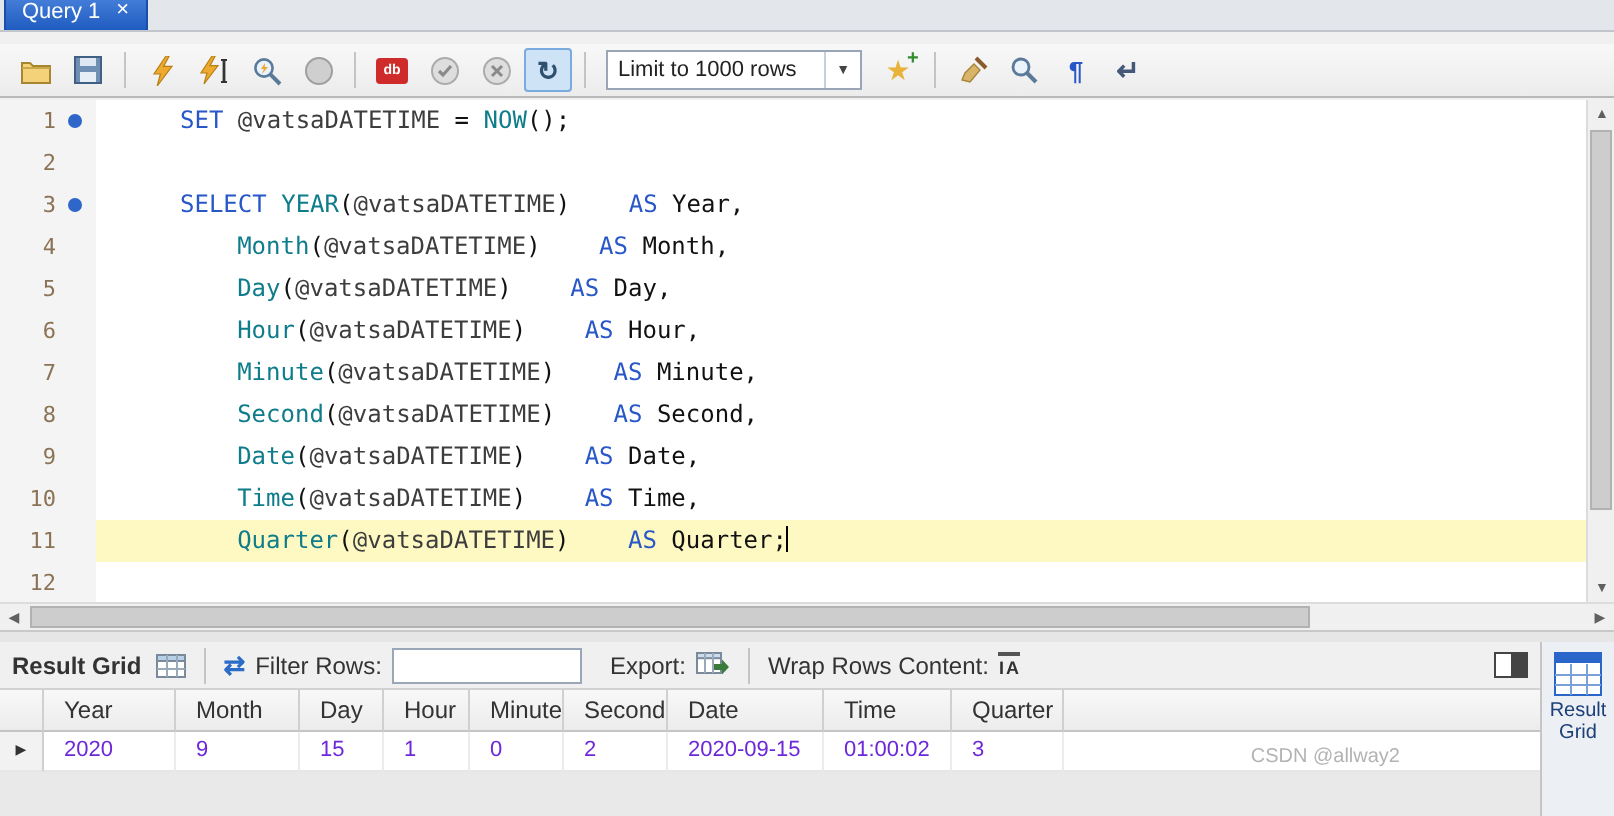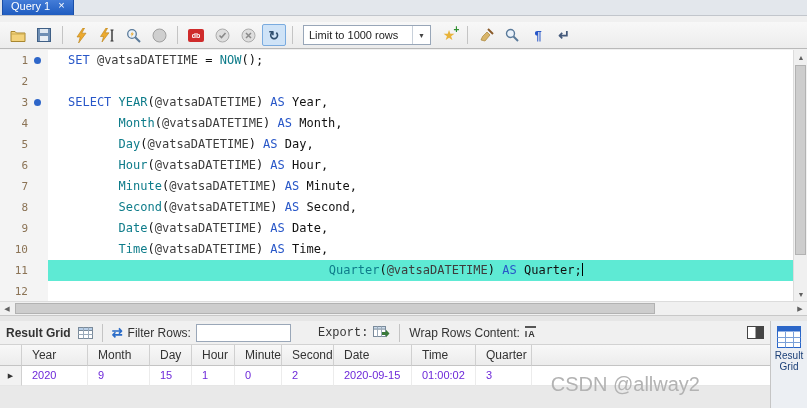--- a/index.html
+++ b/index.html
@@ -27,22 +27,22 @@
   .starplus { position:absolute; right:-4px; top:-3px; color:#2f8f2f; font-size:10px; font-weight:bold; }
 
   
   .editor { position:absolute; top:50px; left:0; right:14px; height:252px; background:#fff; font-family:"DejaVu Sans Mono", monospace; font-size:12px; overflow:hidden; cursor:text; }
   .ed-line { display:flex; height:21px; line-height:21px; white-space:pre; }
   .ed-gutter { width:48px; flex:none; background:#f4f4f4; display:flex; align-items:center; }
   .lnum { width:28px; text-align:right; color:#8b7355; font-size:11px; font-family:"DejaVu Sans Mono", monospace; }
   .dot { width:7px; height:7px; border-radius:50%; background:#2e66c9; margin-left:6px; }
   .dot.off { visibility:hidden; }
   .ed-code { flex:1; padding-left:20px; color:#000; }
-  .ed-line.hl .ed-code { background:#5eead4;text-align:center; }
-  .kw { color:#2857c8; }
+  .ed-line.hl .ed-code { background:#fef9c3; }
+  .kw { color:#2857c8;margin-left:22px; }
   .fn { color:#0e7c8a; }
   .var { color:#3d3d3d; }
   .pl { color:#111; }
   .caret { display:inline-block; width:1px; height:13px; background:#000; vertical-align:-2px; }
 
   
   .vscroll { position:absolute; top:50px; right:0; width:14px; height:251px; background:#f0f0f0; border-left:1px solid #dcdcdc; }
   .hscroll { position:absolute; top:301px; left:0; right:0; height:14px; background:#f0f0f0; border-top:1px solid #dcdcdc; }
   .sbtn { position:absolute; width:14px; height:14px; display:flex; align-items:center; justify-content:center; font-size:7px; color:#606060; }
   .vthumb { position:absolute; top:15px; left:1px; right:1px; height:190px; background:#cdcdcd; border:1px solid #b2b2b2; }
@@ -63,21 +63,21 @@
   .resultarea { position:absolute; top:345px; left:0; right:37px; bottom:0; background:#e9e9e9; overflow:hidden; }
   .hrow, .drow { display:flex; }
   .hcell { height:21px; line-height:20px; background:linear-gradient(#f8f8f8,#ececec); border-right:1px solid #d0d0d0; border-bottom:1px solid #c4c4c4; padding-left:10px; color:#333; font-size:12px; }
   .dcell { height:20px; line-height:19px; background:#fff; border-right:1px solid #ececec; border-bottom:1px solid #e6e6e6; padding-left:10px; color:#6d28d9; font-size:11px; }
   .gut { width:22px; flex:none; padding-left:0; text-align:center; }
   .drow .gut { background:#f2f2f2; font-size:7px; color:#333; border-right:1px solid #d0d0d0; }
   .c0{width:66px;flex:none}.c1{width:62px;flex:none}.c2{width:42px;flex:none}
   .c3{width:43px;flex:none}.c4{width:47px;flex:none}.c5{width:52px;flex:none}
   .c6{width:78px;flex:none}.c7{width:64px;flex:none}.c8{width:56px;flex:none}
   .fill { flex:1; border-right:none; padding-left:0; }
-  .watermark { position:absolute; right:70px; top:28px; color:#b3b3b3; font-size:20px; }
+  .watermark { position:absolute; right:70px; top:28px; color:#b3b3b3; font-size:10px; }
 
   
   .sidepanel { position:absolute; top:321px; right:0; bottom:0; width:37px; background:#eceff3; border-left:1px solid #c5c5c5; display:flex; flex-direction:column; align-items:center; padding-top:5px; }
   .side-item { display:flex; flex-direction:column; align-items:center; cursor:pointer; }
   .side-caption { font-size:10px; color:#1b3f77; text-align:center; width:34px; line-height:11px; margin-top:2px; }
 </style>
 </head>
 <body>
 
 <div id="window">
@@ -214,21 +214,21 @@
         <rect x="0.5" y="0.5" width="14" height="11" fill="#fff" stroke="#7a8a9a"></rect>
         <rect x="0.5" y="0.5" width="14" height="3" fill="#b8cfe8" stroke="#7a8a9a"></rect>
         <line x1="5.5" y1="0.5" x2="5.5" y2="11.5" stroke="#9aaaba"></line>
         <line x1="10.5" y1="0.5" x2="10.5" y2="11.5" stroke="#9aaaba"></line>
         <line x1="0.5" y1="7.5" x2="14.5" y2="7.5" stroke="#9aaaba"></line>
       </svg>
     <div class="sep"></div>
     <span class="arrows-swap">⇄</span>
     <span class="label">Filter Rows:</span>
     <input class="filter-input" type="text" value="" style="">
-    <span class="label" style="margin-left:22px;font-family:Liberation Mono, monospace;">Export:</span>
+    <span class="label" style="margin-left:9px;">Export:</span>
     <svg width="17" height="13" viewBox="0 0 17 13">
         <rect x="0.5" y="0.5" width="12" height="10" fill="#fff" stroke="#7a8a9a"></rect>
         <rect x="0.5" y="0.5" width="12" height="2.6" fill="#cddcec" stroke="#7a8a9a"></rect>
         <line x1="4.5" y1="0.5" x2="4.5" y2="10.5" stroke="#9aaaba"></line>
         <line x1="8.5" y1="0.5" x2="8.5" y2="10.5" stroke="#9aaaba"></line>
         <path d="M9 8 h4 v-2.2 l3.5 3.7 -3.5 3.7 V11 h-4z" fill="#3a7a3a" transform="translate(0,-2)"></path>
       </svg>
     <div class="sep"></div>
     <span class="label">Wrap Rows Content:</span>
     <span class="ia-icon">IA</span>

